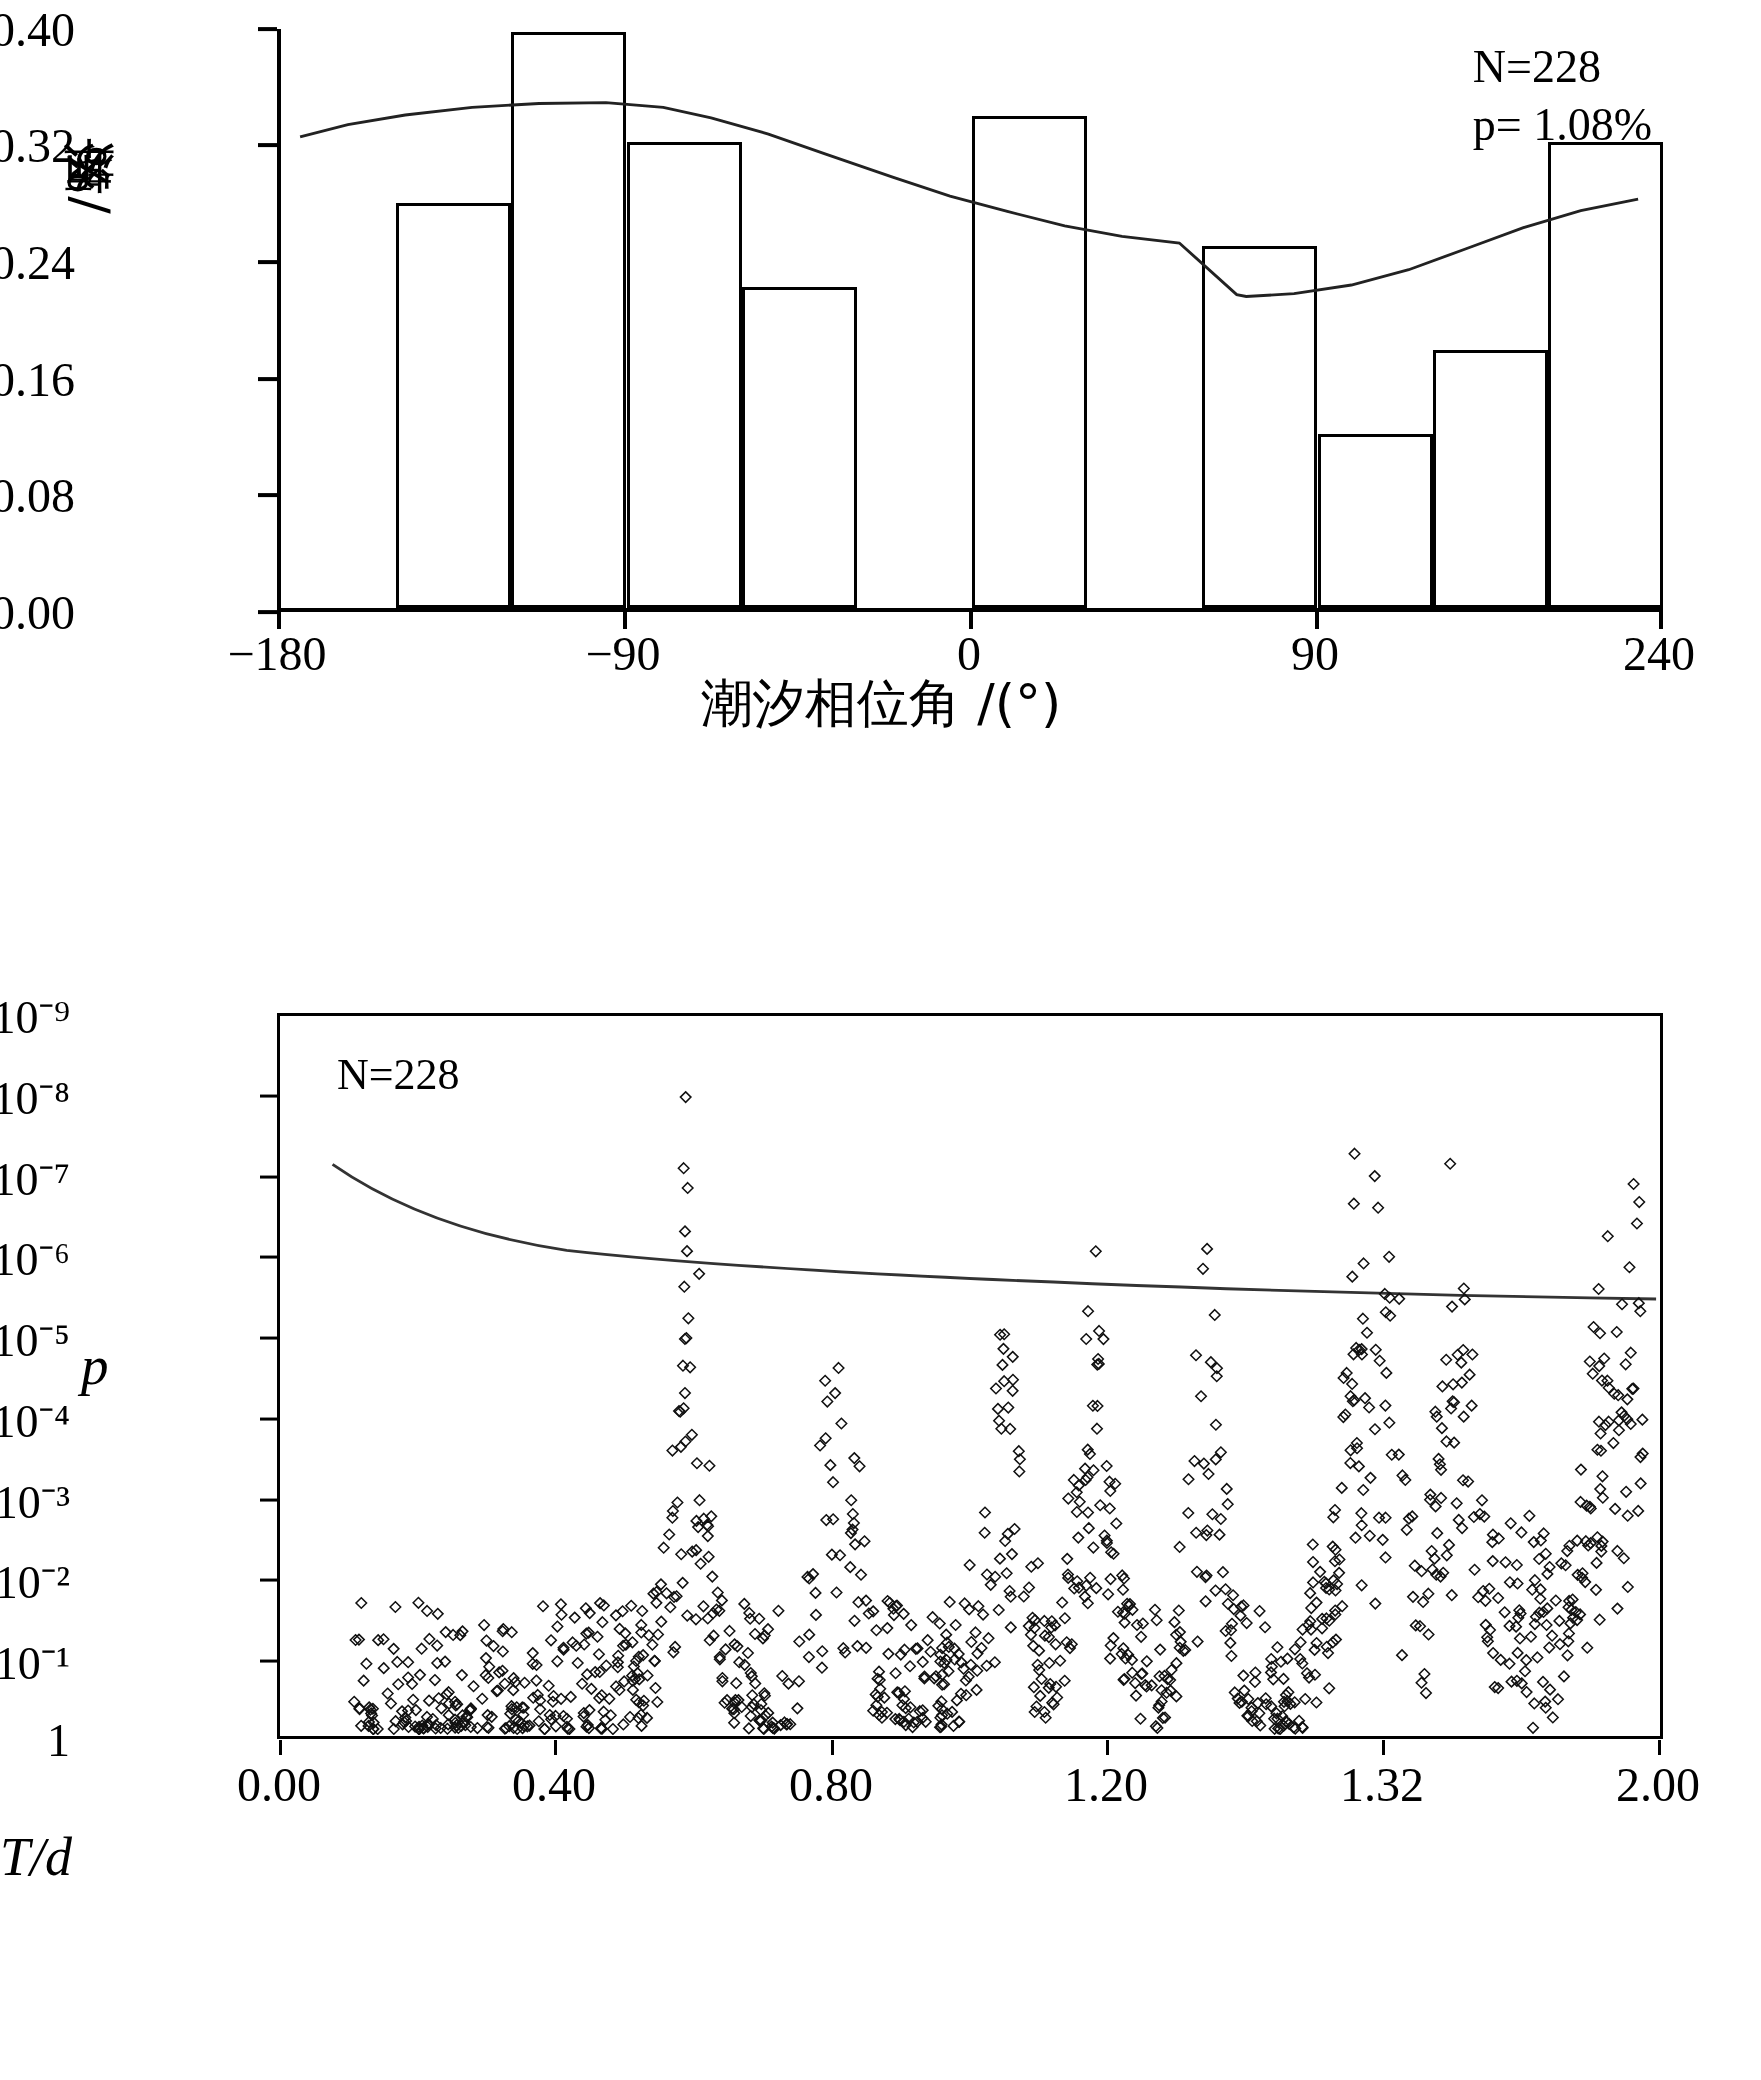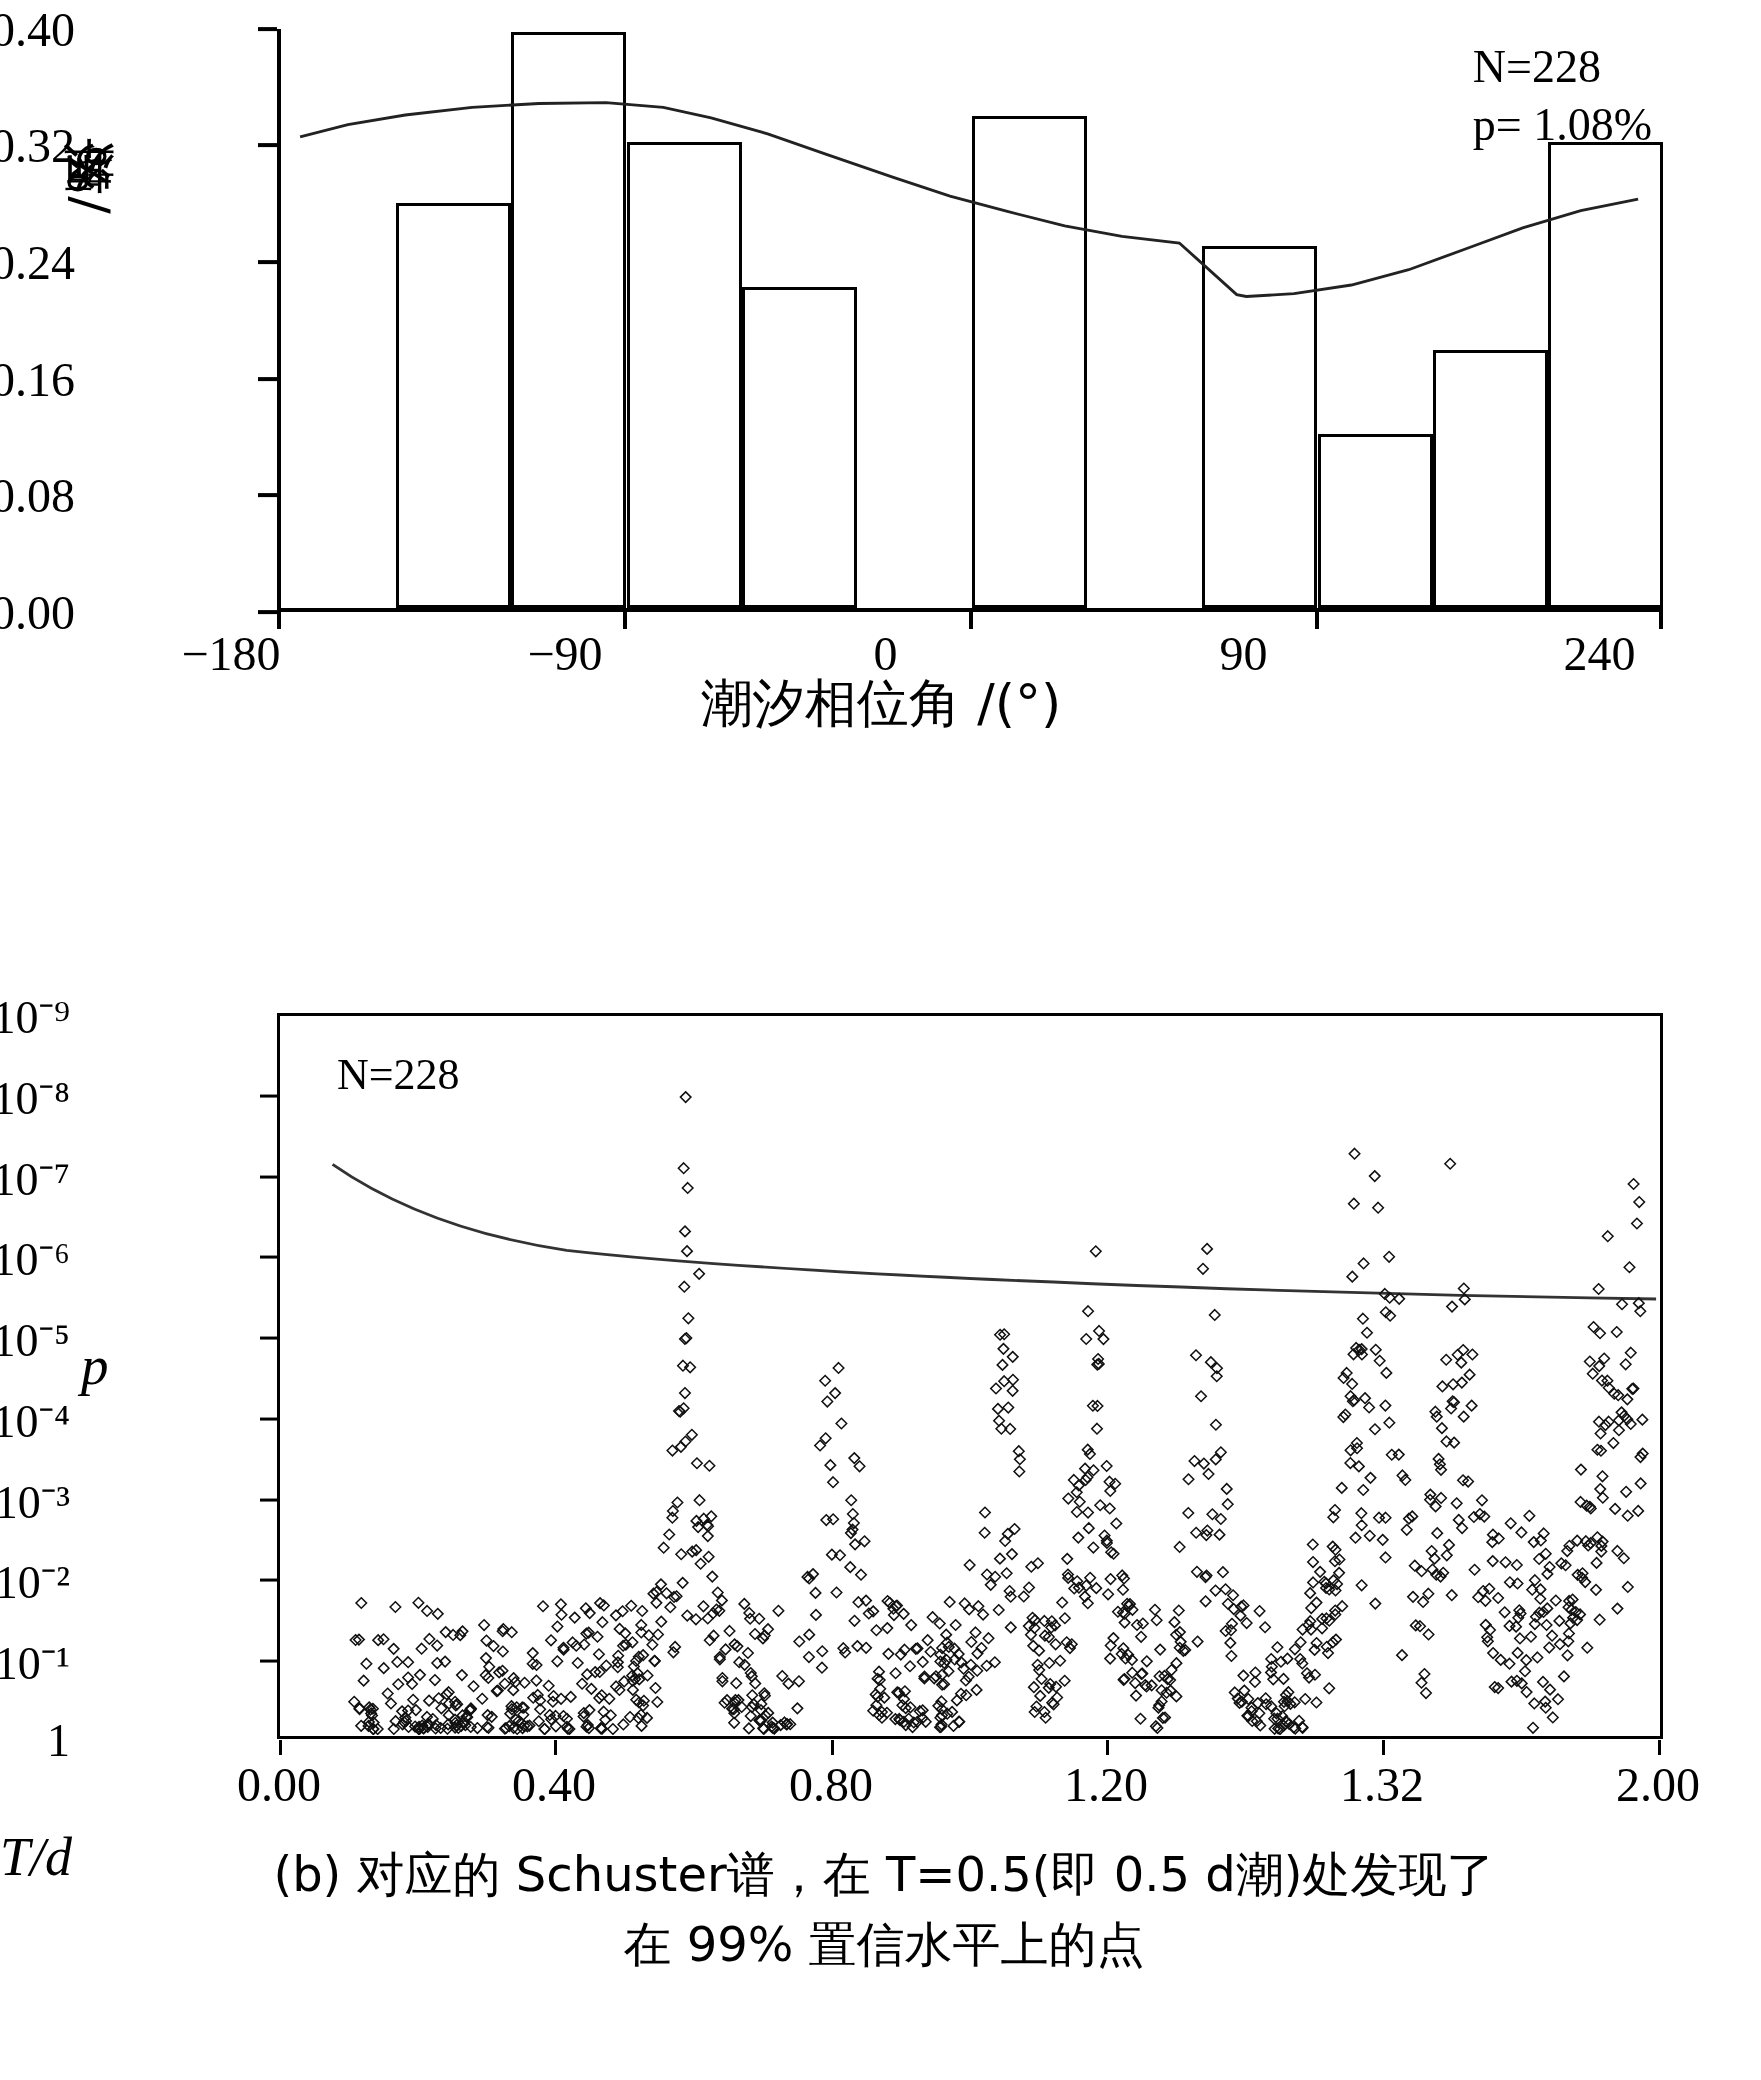--- a/index.html
+++ b/index.html
@@ -9,21 +9,21 @@
   
   #panelA{position:absolute;left:0;top:0;width:1762px;height:784px;}
   #plotA{position:absolute;left:277px;top:29px;width:1386px;height:583px;
          border-left:4.8px solid #000;border-bottom:4.8px solid #000;box-sizing:border-box;}
   .ylabA{position:absolute;left:53px;top:143px;width:57px;
          writing-mode:vertical-rl;transform:rotate(180deg);
          font-size:52px;font-family:"DejaVu Sans",sans-serif;letter-spacing:1.9px;}
   .ytickA{position:absolute;right:1687px;font-size:48px;text-align:right;width:191px;
           transform:translateY(-50%);font-family:"Liberation Serif",serif;}
   .ytickmarkA{position:absolute;width:19px;height:3.8px;background:#000;transform:translateY(-50%);}
-  .xtickA{position:absolute;font-size:48px;text-align:left;width:191px;transform:translateX(-50%);}
+  .xtickA{position:absolute;font-size:48px;text-align:center;width:191px;transform:translateX(-50%);}
   .xtickmarkA{position:absolute;width:3.8px;height:17px;background:#000;}
   .xlabA{position:absolute;left:0;right:0;top:669px;text-align:center;font-size:52px;
          font-family:"DejaVu Sans",sans-serif;}
   .annoA{position:absolute;right:110px;top:38px;font-size:46px;line-height:1.25;text-align:left;}
   .bar{position:absolute;bottom:0;border:3.8px solid #000;background:#fff;box-sizing:border-box;}
 
   .caption{position:absolute;left:124px;width:1520px;text-align:center;font-size:48px;line-height:1.45;
            font-family:"DejaVu Sans",sans-serif;}
 
   
@@ -1314,19 +1314,15 @@
     <div class="xtickB" style="left:279px;top:801px;">0.00</div>
     <div class="xtickB" style="left:554px;top:801px;">0.40</div>
     <div class="xtickB" style="left:831px;top:801px;">0.80</div>
     <div class="xtickB" style="left:1106px;top:801px;">1.20</div>
     <div class="xtickB" style="left:1382px;top:801px;">1.32</div>
     <div class="xtickB" style="left:1658px;top:801px;">2.00</div>
 
     <div class="xlabB"><i>T/d</i></div>
   </div>
 
-  <div class="caption" style="top:1840px;">
-    <div>(b) 对应的 Schuster谱，在 T=0.5(即 0.5 d潮)处发现了</div>
-    <div>在 99% 置信水平上的点</div>
-  </div>
 
 </div>
 
 
 </body></html>

